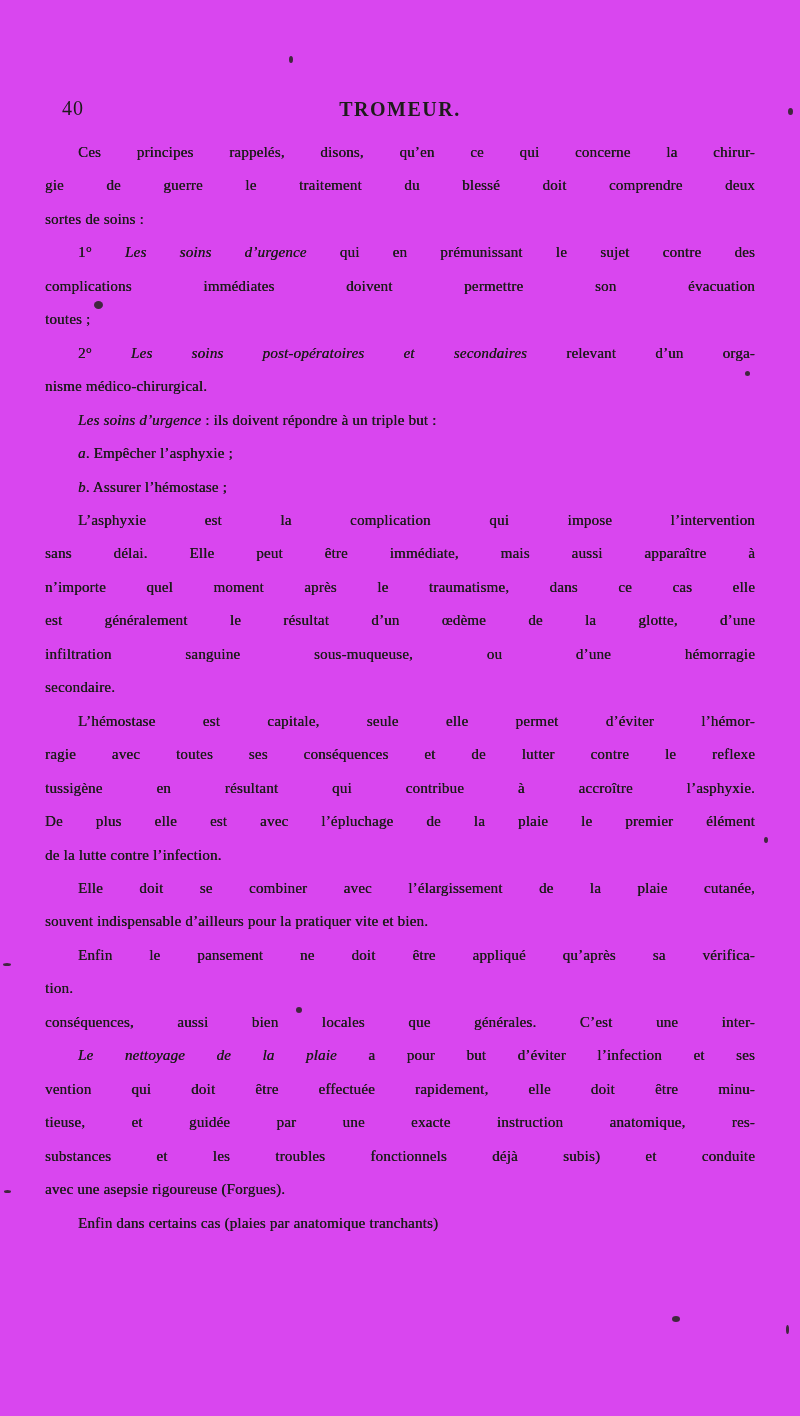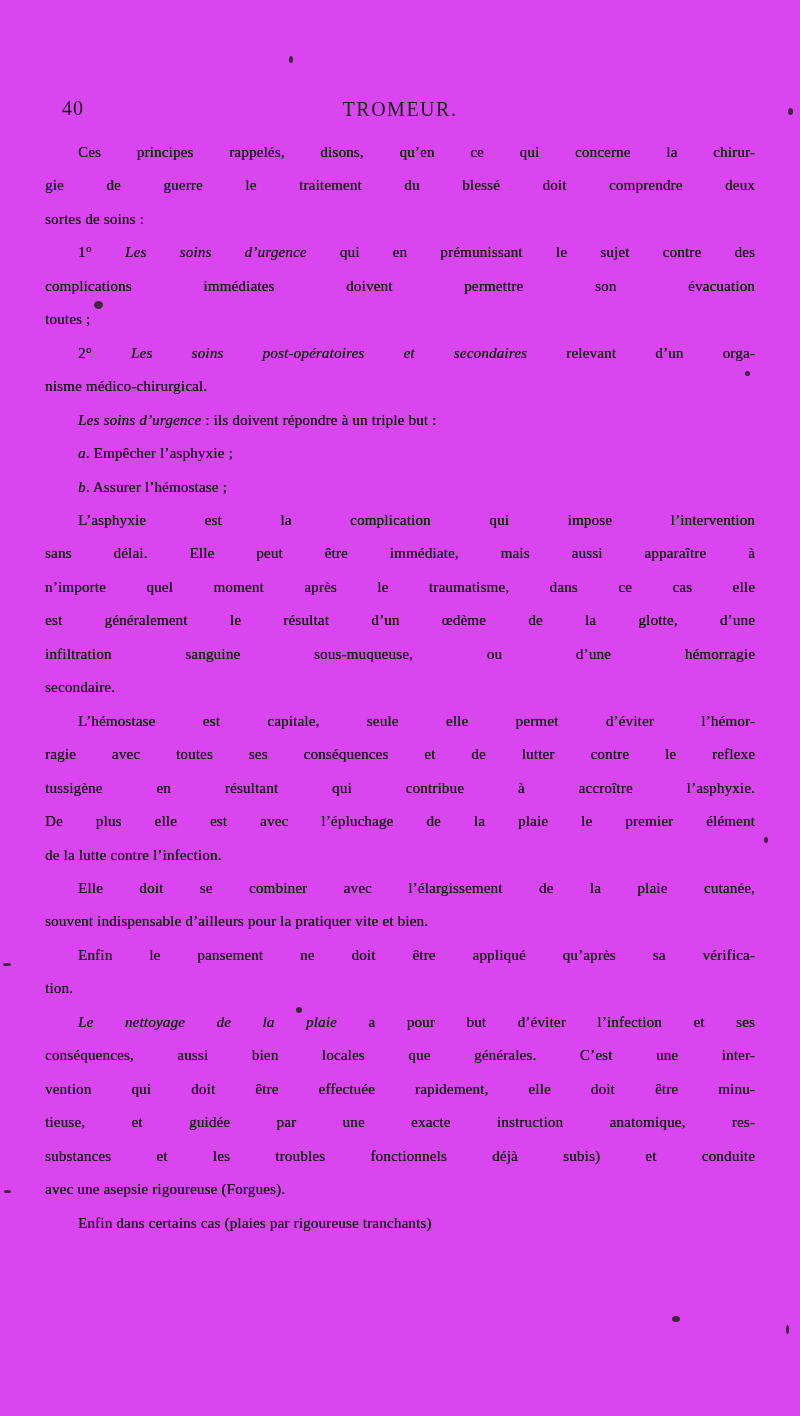--- a/index.html
+++ b/index.html
@@ -12,21 +12,21 @@
     font-family:"Liberation Serif", serif;
     color:#1d1c1a;
   }
   .page-num{
     position:absolute;left:62px;top:97px;
     font-size:20px;letter-spacing:1px;
   }
   .running-head{
     position:absolute;left:0;right:0;top:98px;
     text-align:center;
-    font-size:20px;letter-spacing:1.5px;
+    font-size:20px;letter-spacing:1.5px;font-weight:bold;
   }
   .body-col{
     position:absolute;left:45px;top:136px;width:710px;
     font-size:15px;
     line-height:33.45px;
     text-shadow:0.3px 0 0 currentColor; 
     letter-spacing:0.2px;
   }
   .ln{
     text-align:justify;
@@ -92,29 +92,29 @@
       </div>
       <div>
         <div class="ln open"><span>Elle doit se combiner avec l’élargissement de la plaie cutanée,</span></div>
         <div class="ln end"><span>souvent indispensable d’ailleurs pour la pratiquer vite et bien.</span></div>
       </div>
       <div>
         <div class="ln open"><span>Enfin le pansement ne doit être appliqué qu’après sa vérifica-</span></div>
         <div class="ln end"><span>tion.</span></div>
       </div>
       <div>
+        <div class="ln"><span>conséquences, aussi bien locales que générales. C’est une inter-</span></div>
         <div class="ln open"><i>Le nettoyage de la plaie</i><span> a pour but d’éviter l’infection et ses</span></div>
-        <div class="ln"><span>conséquences, aussi bien locales que générales. C’est une inter-</span></div>
         <div class="ln"><span>vention qui doit être effectuée rapidement, elle doit être minu-</span></div>
         <div class="ln"><span>tieuse, et guidée par une exacte instruction anatomique, res-</span></div>
         <div class="ln"><span>substances et les troubles fonctionnels déjà subis) et conduite</span></div>
         <div class="ln end"><span>avec une asepsie rigoureuse (Forgues).</span></div>
       </div>
       <div>
-        <div class="ln open end"><span>Enfin dans certains cas (plaies par rigoureuse tranchants)</span></div>
+        <div class="ln open end"><span>Enfin dans certains cas (plaies par anatomique tranchants)</span></div>
       </div>
     </div>
 
   <div id="specks-layer">
       <div class="speck" style="left: 289px; top: 56px; width: 4px; height: 7px;"></div>
       <div class="speck" style="left: 788px; top: 108px; width: 5px; height: 7px;"></div>
       <div class="speck" style="left: 94px; top: 301px; width: 9px; height: 8px;"></div>
       <div class="speck" style="left: 745px; top: 371px; width: 5px; height: 5px;"></div>
       <div class="speck" style="left: 764px; top: 837px; width: 4px; height: 6px;"></div>
       <div class="speck" style="left: 296px; top: 1007px; width: 6px; height: 6px;"></div>

